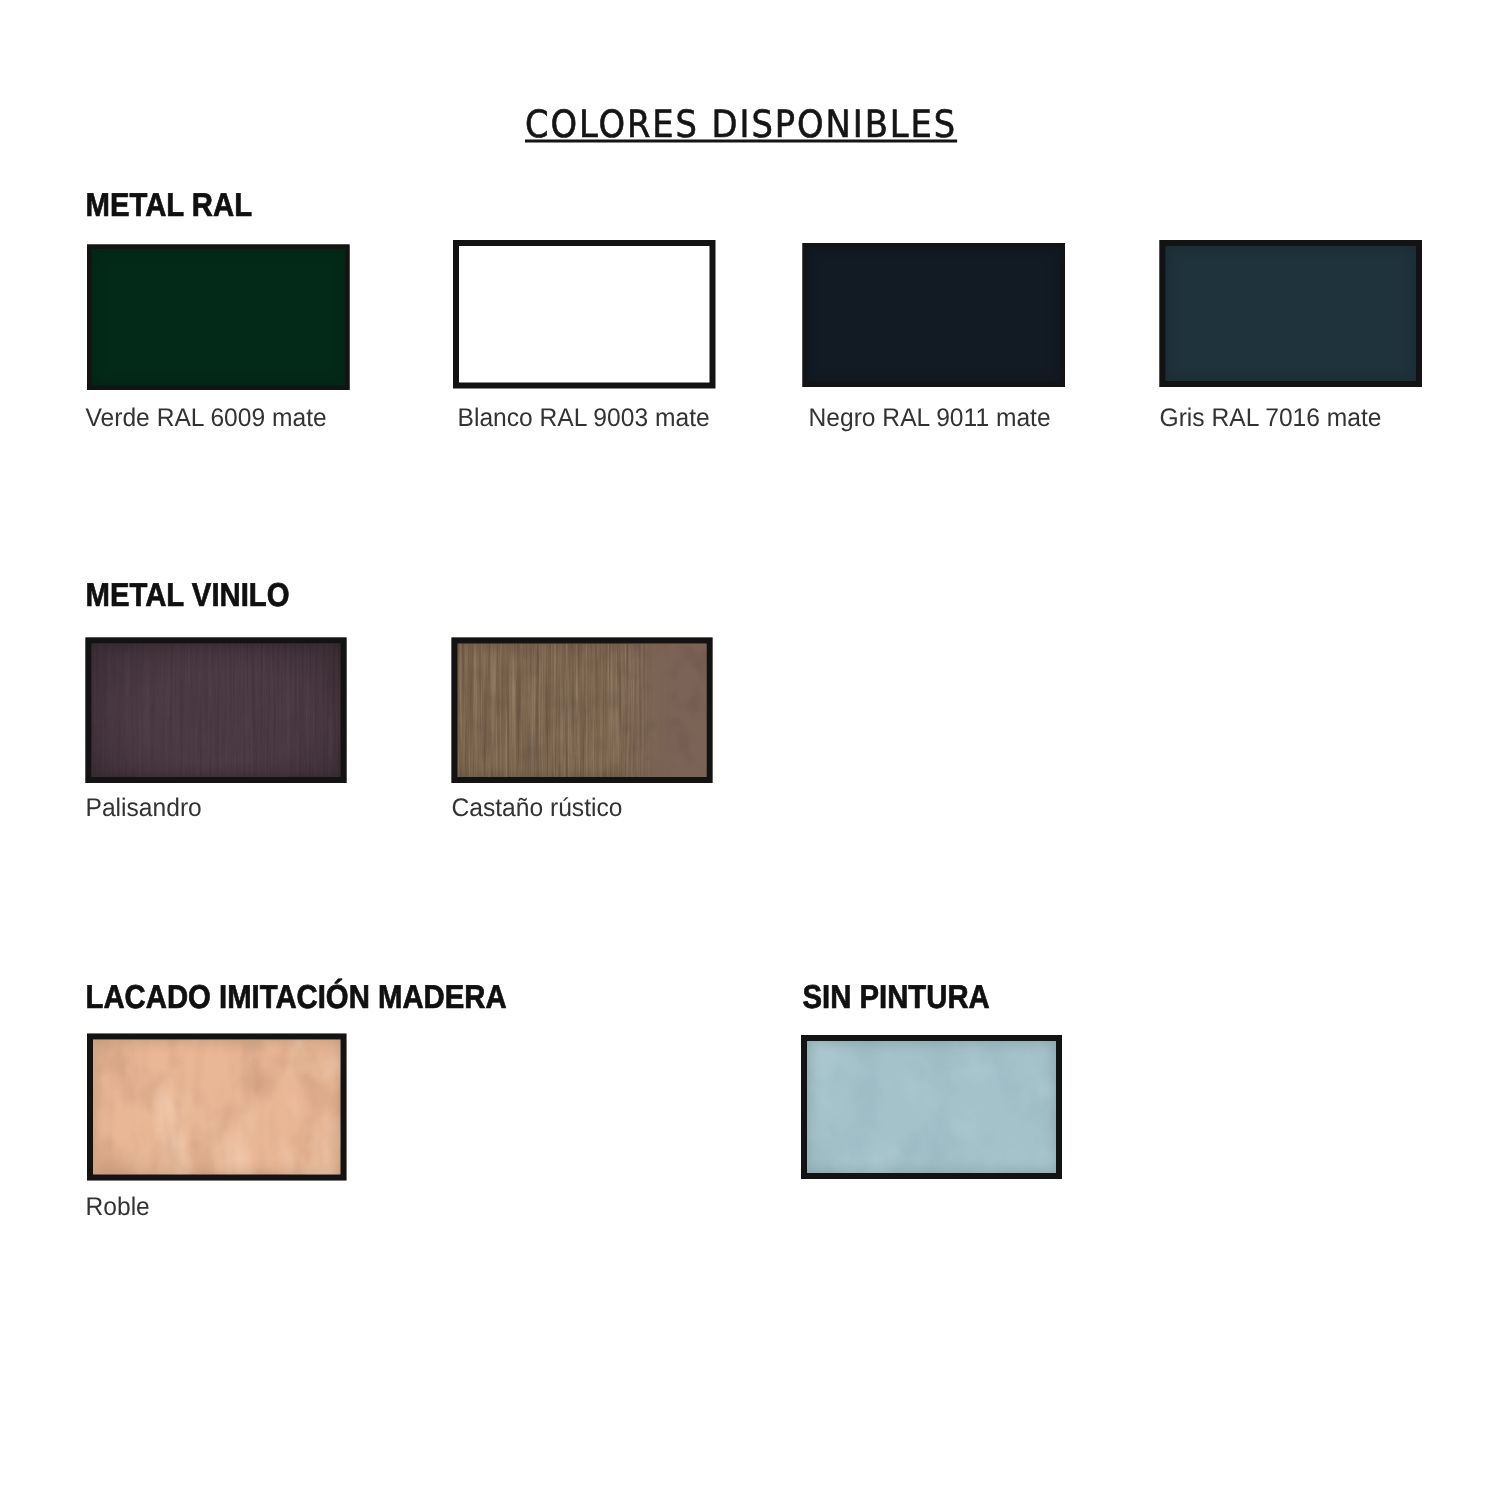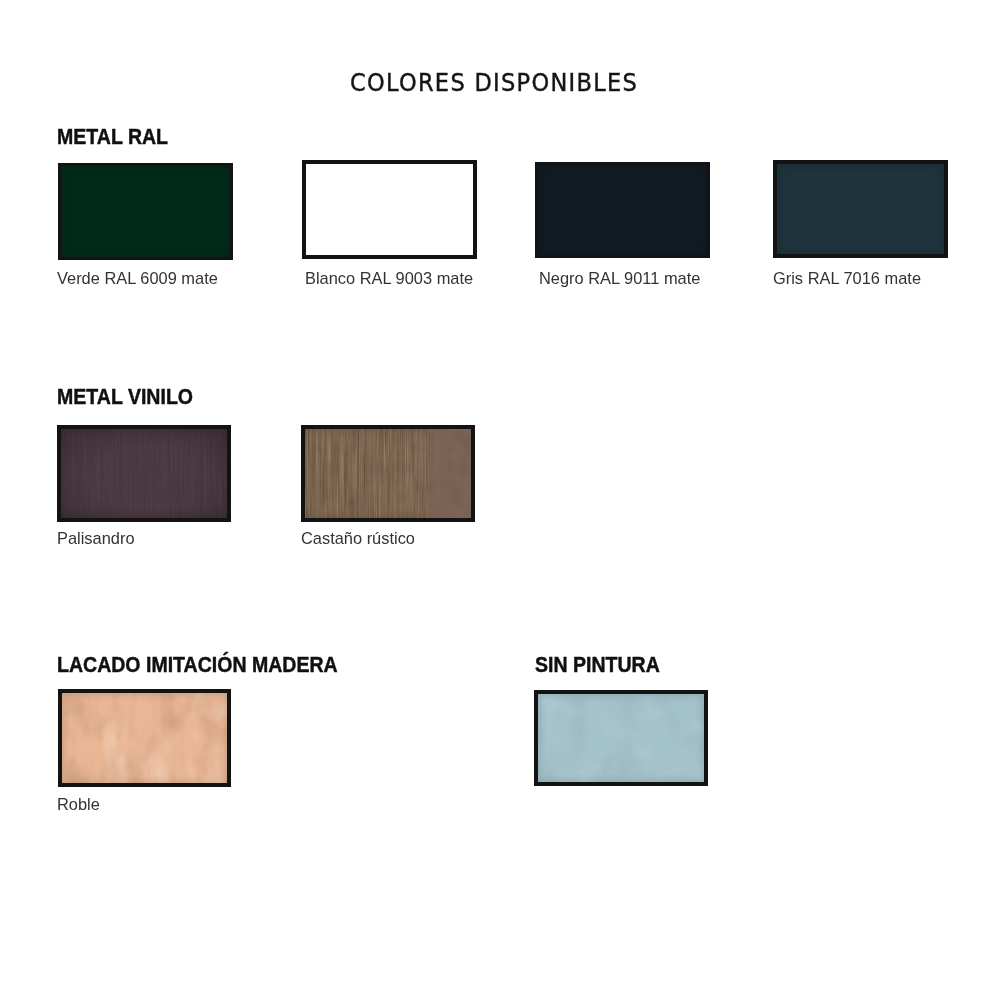--- a/index.html
+++ b/index.html
@@ -2,21 +2,21 @@
 <html><head>
 <meta charset="utf-8">
 <title>COLORES DISPONIBLES</title>
 <style>
   html,body{margin:0;padding:0;}
   body{width:1000px;height:1000px;background:#fff;}
   .page{position:relative;width:1000px;height:1000px;overflow:hidden;background:#ffffff;
         font-family:"Liberation Sans",sans-serif;}
   .title{position:absolute;left:350px;top:69.5px;font-family:"DejaVu Sans",sans-serif;font-stretch:condensed;
          font-size:25px;letter-spacing:1.3px;color:#151515;white-space:nowrap;line-height:1;
-         transform:translateZ(0);-webkit-text-stroke:0.4px #151515;}
+         transform:translateZ(0);text-decoration:underline;-webkit-text-stroke:0.4px #151515;}
   .sec-h{position:absolute;font-size:22px;font-weight:bold;color:#101010;white-space:nowrap;-webkit-text-stroke:0.45px #101010;
          transform:scaleX(0.888);transform-origin:left top;line-height:1;}
   .sw{position:absolute;box-sizing:border-box;border:3px solid #131313;overflow:hidden;
       box-shadow:inset 0 0 9px 1px rgba(0,0,0,0.16);}
   .sw svg{display:block;position:absolute;left:0;top:0;filter:blur(0.35px);}
   .lbl{position:absolute;font-size:17px;color:#333333;white-space:nowrap;
        transform:scaleX(0.965);transform-origin:left top;line-height:1;}
 </style>
 </head>
 <body>

